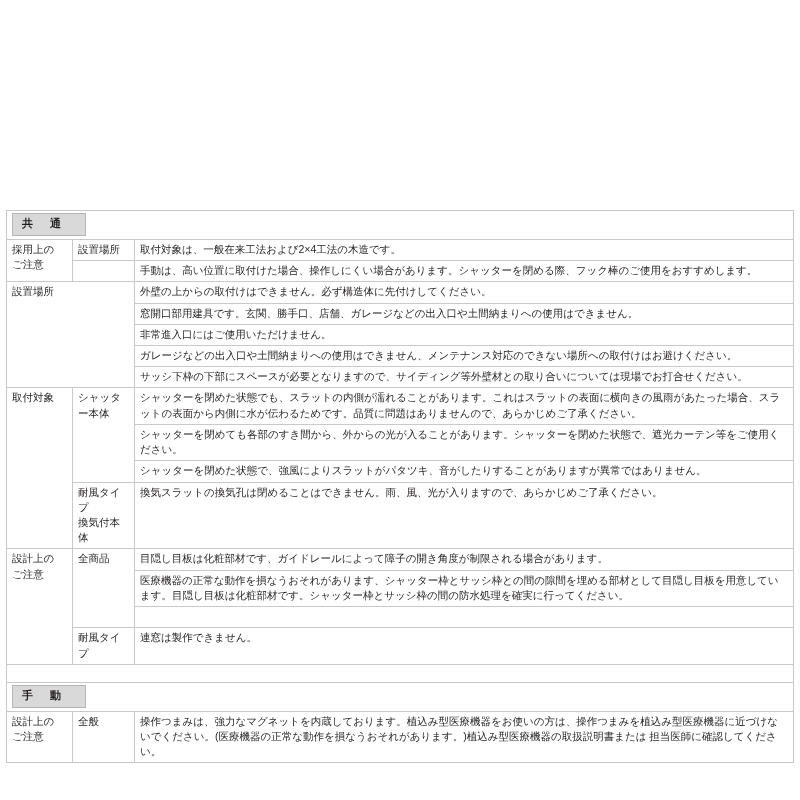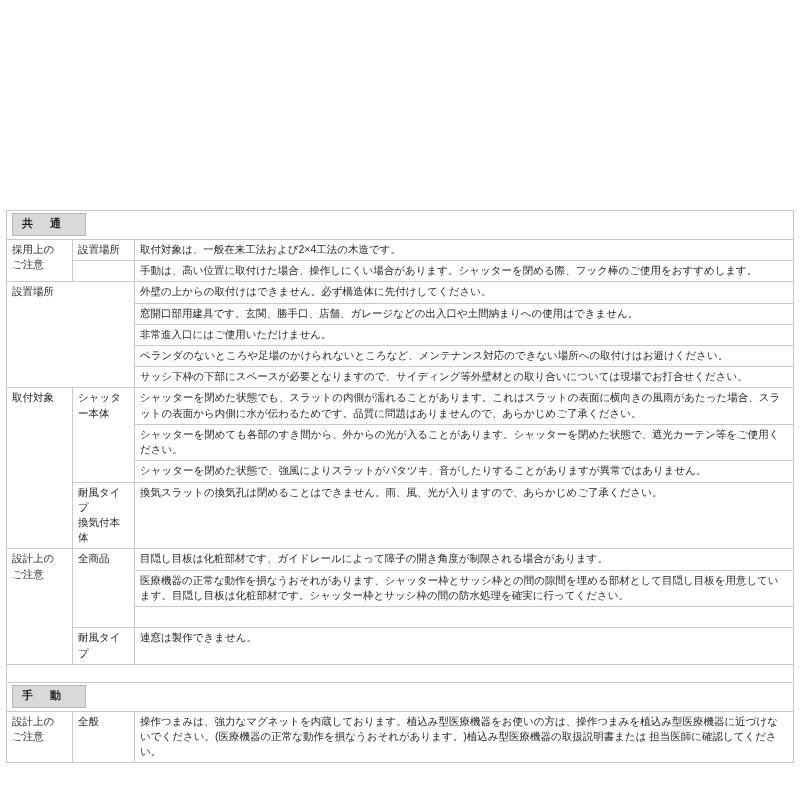--- a/index.html
+++ b/index.html
@@ -127,21 +127,21 @@
           <td class="cat-cell" colspan="2" rowspan="5">設置場所</td>
           <td class="body-cell">外壁の上からの取付けはできません。必ず構造体に先付けしてください。</td>
         </tr>
         <tr>
           <td class="body-cell">窓開口部用建具です。玄関、勝手口、店舗、ガレージなどの出入口や土間納まりへの使用はできません。</td>
         </tr>
         <tr>
           <td class="body-cell">非常進入口にはご使用いただけません。</td>
         </tr>
         <tr>
-          <td class="body-cell">ベランダのないところや足場のかけられないところなど、メンテナンス対応のできない場所への取付けはお避けください。</td>
+          <td class="body-cell">ガレージなどの出入口や土間納まりへの使用はできません、メンテナンス対応のできない場所への取付けはお避けください。</td>
         </tr>
         <tr>
           <td class="body-cell">サッシ下枠の下部にスペースが必要となりますので、サイディング等外壁材との取り合いについては現場でお打合せください。</td>
         </tr>
 
         <tr>
           <td class="cat-cell" rowspan="4">取付対象</td>
           <td class="cat-cell" rowspan="3">シャッター本体</td>
           <td class="body-cell">シャッターを閉めた状態でも、スラットの内側が濡れることがあります。これはスラットの表面に横向きの風雨があたった場合、スラットの表面から内側に水が伝わるためです。品質に問題はありませんので、あらかじめご了承ください。</td>
         </tr>

